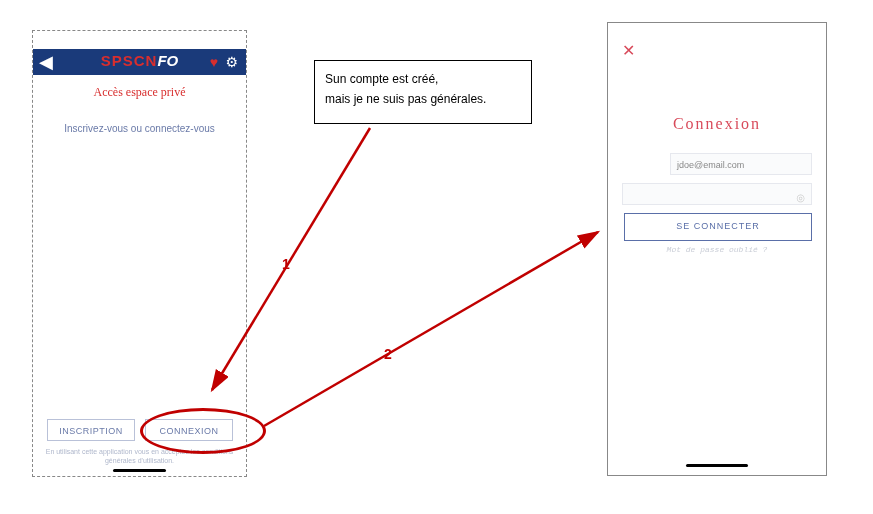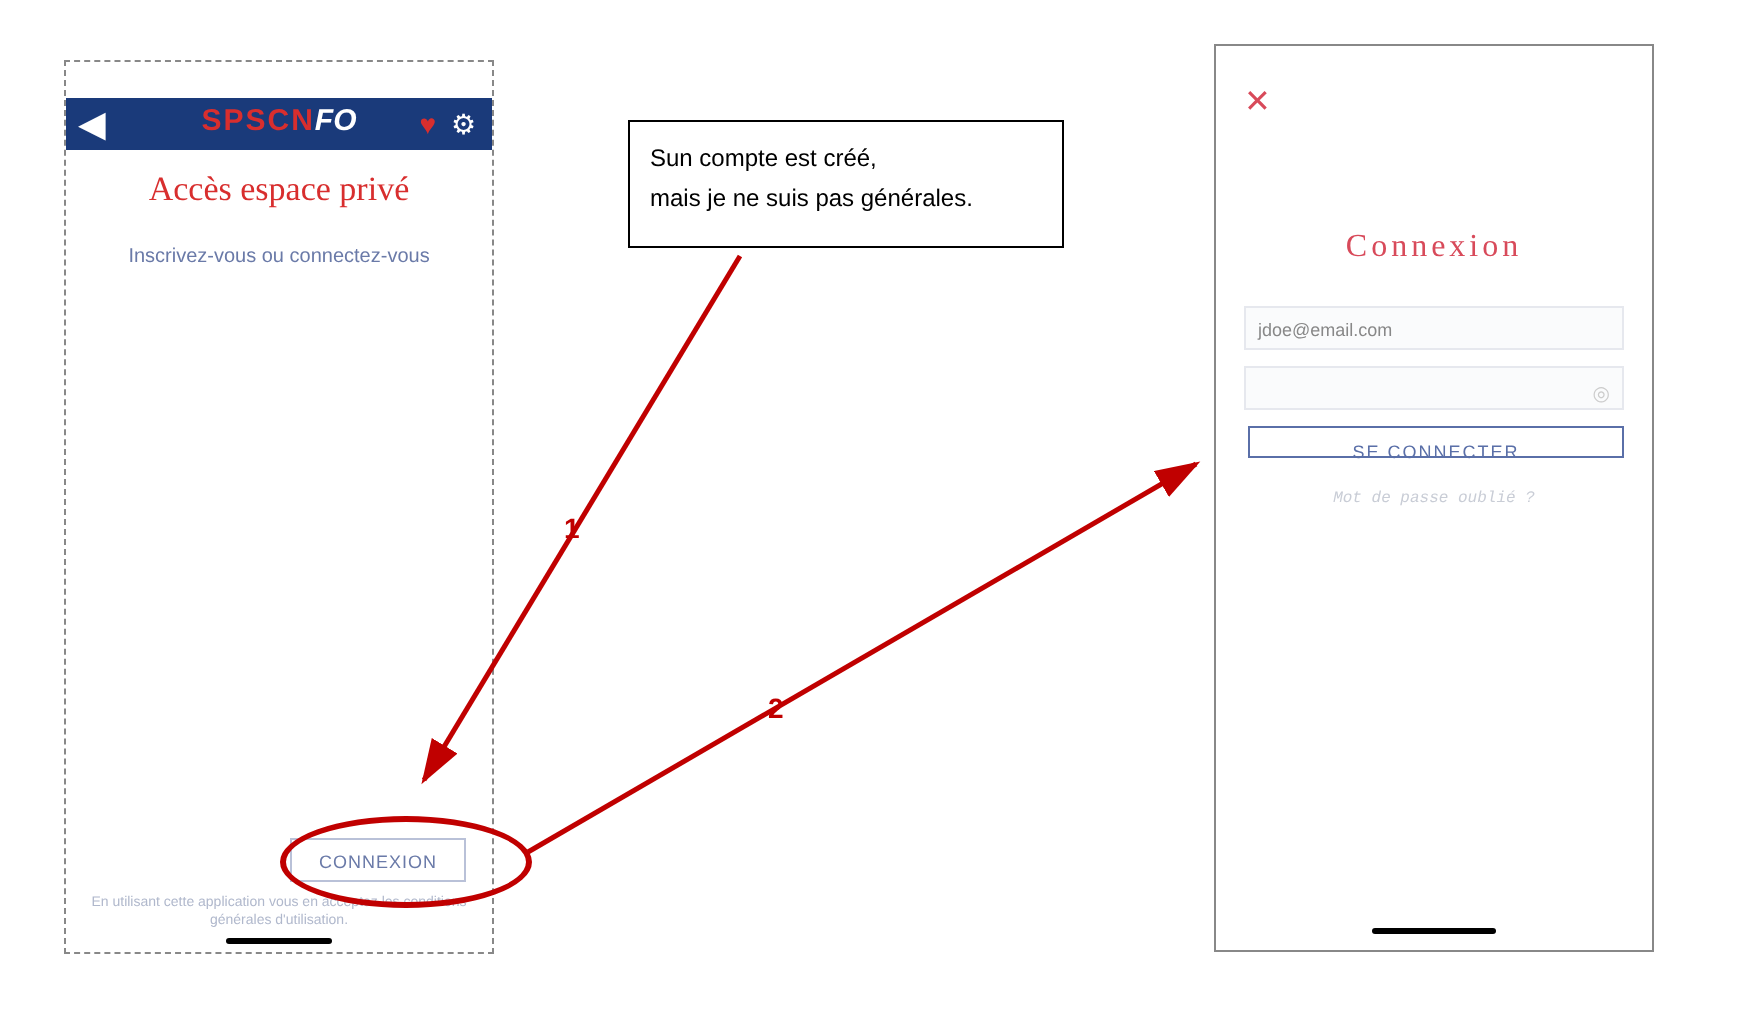--- a/index.html
+++ b/index.html
@@ -10,40 +10,40 @@
   .statusbar{position:absolute;left:0;top:0;right:0;height:18px;background:#0f766e;color:#fff;font-size:9px;margin-top:22px;}
   .statusbar .time{position:absolute;left:12px;top:3px;}
   .statusbar .icons{position:absolute;right:8px;top:4px;font-size:8px;letter-spacing:1px;}
   .navbar{position:absolute;left:0;top:18px;right:0;height:26px;background:#1a3a7a;color:#fff;}
   .nav-back{position:absolute;left:6px;top:2px;font-size:18px;color:#fff;}
   .nav-logo{position:absolute;left:0;right:0;top:3px;text-align:center;font-weight:bold;font-size:15px;}
   .nav-logo .red{color:#d82e2e;font-weight:bold;font-style:normal;letter-spacing:1px;}
   .nav-logo .white{color:#fff;font-style:italic;}
   .nav-heart{position:absolute;right:28px;top:5px;color:#d82e2e;font-size:14px;}
   .nav-gear{position:absolute;right:8px;top:5px;color:#fff;font-size:14px;}
-  .p1-title{position:absolute;left:0;right:0;top:54px;text-align:center;color:#d82e2e;font-size:17px;font-family:Georgia,serif;}
+  .p1-title{position:absolute;left:0;right:0;top:54px;text-align:center;color:#d82e2e;font-size:12px;font-family:Georgia,serif;}
   .p1-sub{position:absolute;left:0;right:0;top:92px;text-align:center;color:#6a7aa8;font-size:10px;}
   .btn{position:absolute;height:22px;border:1px solid #b9c1d8;background:#fff;color:#6a7aa8;font-size:9px;line-height:22px;text-align:center;box-sizing:border-box;letter-spacing:0.5px;}
   .btn-inscription{left:14px;top:388px;width:88px;}
   .btn-connexion{left:112px;top:388px;width:88px;}
   .disclaimer{position:absolute;left:10px;right:10px;top:416px;text-align:center;color:#b0b8cc;font-size:7px;line-height:9px;}
   .homebar1{position:absolute;left:80px;right:80px;bottom:4px;height:3px;background:#000;border-radius:2px;}
   
   .ellipse{position:absolute;border:3px solid #c00000;border-radius:50%;}
   .ell1{left:140px;top:408px;width:120px;height:40px;}
 
   
   .phone2{position:absolute;left:607px;top:22px;width:220px;height:454px;border:1px solid #888;background:#fff;box-sizing:border-box;}
   .close-x{position:absolute;left:14px;top:18px;color:#d84a5a;font-size:16px;}
   .p2-title{position:absolute;left:0;right:0;top:92px;text-align:center;color:#d84a5a;font-size:16px;font-family:Georgia,serif;letter-spacing:2px;}
   .field{position:absolute;left:14px;right:14px;height:22px;border:1px solid #e6e8ee;background:#fafbfc;font-size:9px;color:#888;padding:0 6px;line-height:22px;box-sizing:border-box;}
-  .field-email{top:130px;}
+  .field-email{top:130px;margin-left:48px;}
   .field-pass{top:160px;}
   .field-pass .eye{position:absolute;right:6px;top:3px;color:#ccc;font-size:10px;}
-  .btn-login{position:absolute;left:16px;right:14px;top:190px;height:16px;border:1px solid #5a6fa8;color:#5a6fa8;font-size:9px;text-align:center;line-height:24px;box-sizing:border-box;letter-spacing:1px;}
+  .btn-login{position:absolute;left:16px;right:14px;top:190px;height:28px;border:1px solid #5a6fa8;color:#5a6fa8;font-size:9px;text-align:center;line-height:24px;box-sizing:border-box;letter-spacing:1px;}
   .forgot{position:absolute;left:0;right:0;top:222px;text-align:center;color:#c9cdd6;font-size:8px;font-style:italic;font-family:Liberation Mono, monospace;}
   .homebar2{position:absolute;left:78px;right:78px;bottom:8px;height:3px;background:#000;border-radius:2px;}
 
   
   .callout{position:absolute;left:314px;top:60px;width:218px;height:64px;border:1px solid #000;background:#fff;box-sizing:border-box;padding:8px 10px;font-size:12px;line-height:20px;color:#000;}
 
   
   .label-red{position:absolute;color:#c00000;font-weight:bold;font-size:14px;}
   .lbl1{left:282px;top:256px;}
   .lbl2{left:384px;top:346px;}
@@ -62,20 +62,21 @@
     <div class="navbar">
       <span class="nav-back">◀</span>
       <span class="nav-logo">
         <span class="red">SPSCN</span><span class="white">FO</span>
       </span>
       <span class="nav-heart">♥</span>
       <span class="nav-gear">⚙</span>
     </div>
     <div class="p1-title">Accès espace privé</div>
     <div class="p1-sub">Inscrivez-vous ou connectez-vous</div>
+    <div class="btn btn-inscription">INSCRIPTION</div>
     <div class="btn btn-connexion">CONNEXION</div>
     <div class="disclaimer">En utilisant cette application vous en acceptez les conditions générales d'utilisation.</div>
     <div class="homebar1"></div>
   </div>
 
   <div class="ellipse ell1"></div>
 
   <div class="phone2">
     <span class="close-x">✕</span>
     <div class="p2-title">Connexion</div>

